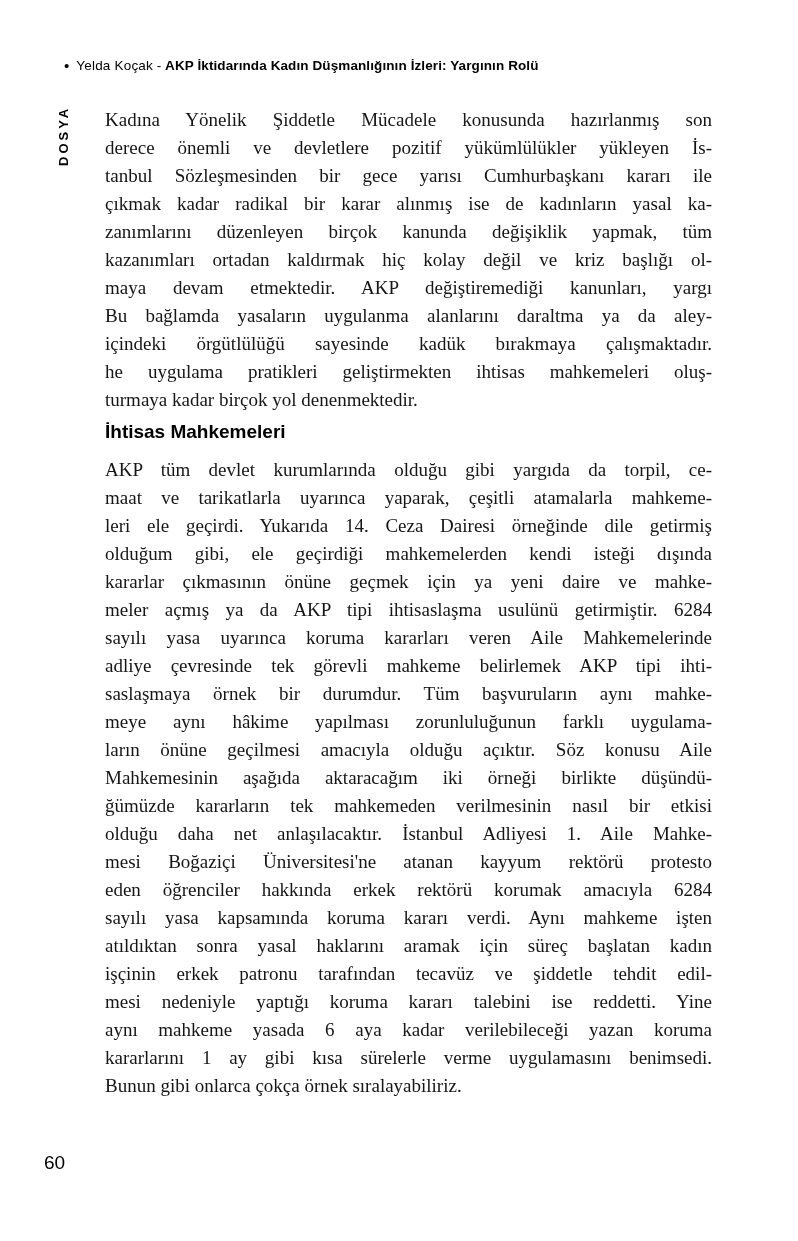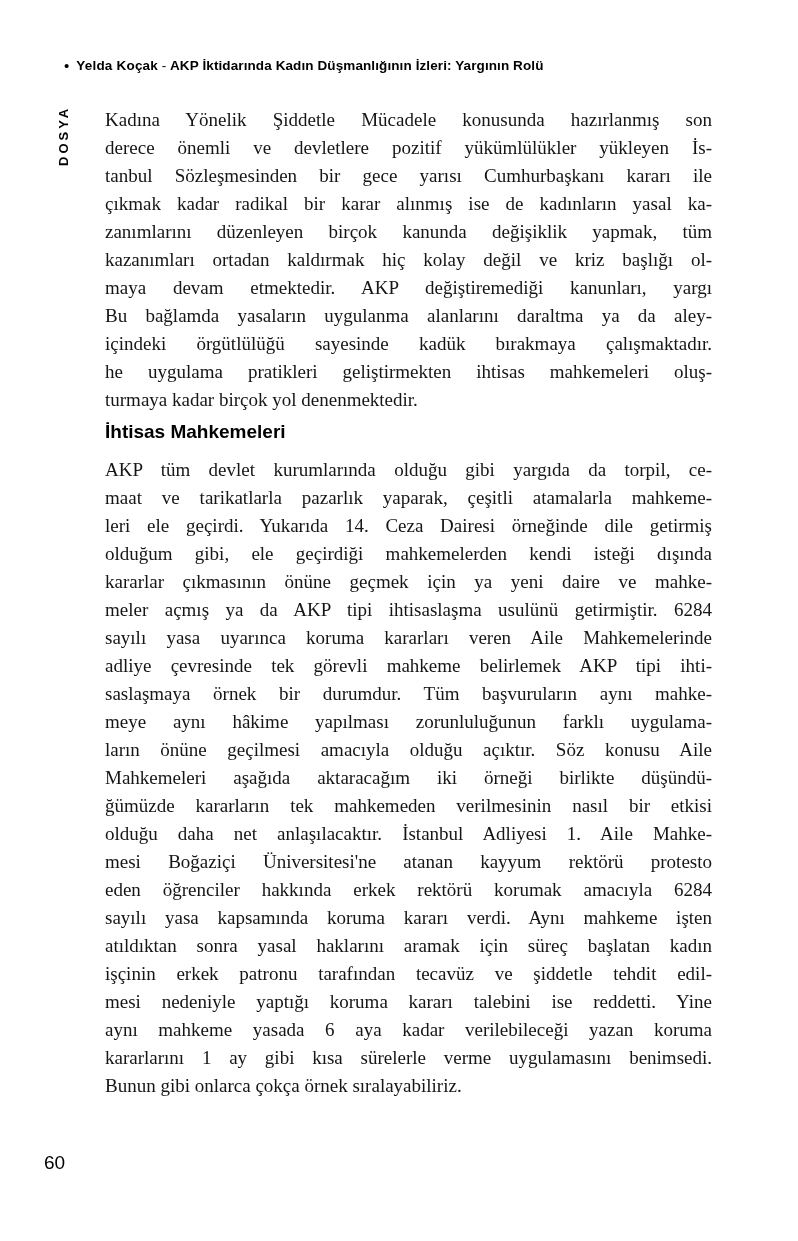--- a/index.html
+++ b/index.html
@@ -20,21 +20,21 @@
     left: 64px;
     top: 58px;
     width: 690px;
     font-family: "Liberation Sans", sans-serif;
     font-size: 13.5px;
     line-height: 16px;
     color: #000000;
     white-space: nowrap;
   }
   .header .bullet { font-size: 15px; margin-right: 7px; vertical-align: -1px; }
-  .header .author { font-weight: 700; letter-spacing: 0.2px; text-align: center; }
+  .header .author { font-weight: 400; letter-spacing: 0.2px; text-align: center; }
   .header .title  { font-weight: 700; letter-spacing: 0.1px; }
 
   
   .dosya {
     position: absolute;
     left: 56px;
     top: 166px;
     transform: rotate(-90deg);
     transform-origin: 0 0;
     font-family: "Liberation Sans", sans-serif;
@@ -107,31 +107,31 @@
         <div class="line">kazanımları ortadan kaldırmak hiç kolay değil ve kriz başlığı ol-</div>
         <div class="line">maya devam etmektedir. AKP değiştiremediği kanunları, yargı</div>
         <div class="line">Bu bağlamda yasaların uygulanma alanlarını daraltma ya da aley-</div>
         <div class="line">içindeki örgütlülüğü sayesinde kadük bırakmaya çalışmaktadır.</div>
         <div class="line">he uygulama pratikleri geliştirmekten ihtisas mahkemeleri oluş-</div>
         <div class="line last">turmaya kadar birçok yol denenmektedir.</div>
       </div>
     <h2 class="subheading">İhtisas Mahkemeleri</h2>
     <div class="paragraph">
         <div class="line">AKP tüm devlet kurumlarında olduğu gibi yargıda da torpil, ce-</div>
-        <div class="line">maat ve tarikatlarla pazarlık yaparak, çeşitli atamalarla mahkeme-</div>
+        <div class="line">maat ve tarikatlarla uyarınca yaparak, çeşitli atamalarla mahkeme-</div>
         <div class="line">leri ele geçirdi. Yukarıda 14. Ceza Dairesi örneğinde dile getirmiş</div>
         <div class="line">olduğum gibi, ele geçirdiği mahkemelerden kendi isteği dışında</div>
         <div class="line">kararlar çıkmasının önüne geçmek için ya yeni daire ve mahke-</div>
         <div class="line">meler açmış ya da AKP tipi ihtisaslaşma usulünü getirmiştir. 6284</div>
         <div class="line">sayılı yasa uyarınca koruma kararları veren Aile Mahkemelerinde</div>
         <div class="line">adliye çevresinde tek görevli mahkeme belirlemek AKP tipi ihti-</div>
         <div class="line">saslaşmaya örnek bir durumdur. Tüm başvuruların aynı mahke-</div>
         <div class="line">meye aynı hâkime yapılması zorunluluğunun farklı uygulama-</div>
         <div class="line">ların önüne geçilmesi amacıyla olduğu açıktır. Söz konusu Aile</div>
-        <div class="line">Mahkemeleri aşağıda aktaracağım iki örneği birlikte düşündü-</div>
+        <div class="line">Mahkemesinin aşağıda aktaracağım iki örneği birlikte düşündü-</div>
         <div class="line">ğümüzde kararların tek mahkemeden verilmesinin nasıl bir etkisi</div>
         <div class="line">olduğu daha net anlaşılacaktır. İstanbul Adliyesi 1. Aile Mahke-</div>
         <div class="line">mesi Boğaziçi Üniversitesi'ne atanan kayyum rektörü protesto</div>
         <div class="line">eden öğrenciler hakkında erkek rektörü korumak amacıyla 6284</div>
         <div class="line">sayılı yasa kapsamında koruma kararı verdi. Aynı mahkeme işten</div>
         <div class="line">atıldıktan sonra yasal haklarını aramak için süreç başlatan kadın</div>
         <div class="line">işçinin erkek patronu tarafından tecavüz ve şiddetle tehdit edil-</div>
         <div class="line">mesi nedeniyle yaptığı koruma kararı talebini ise reddetti. Yine</div>
         <div class="line">aynı mahkeme yasada 6 aya kadar verilebileceği yazan koruma</div>
         <div class="line">kararlarını 1 ay gibi kısa sürelerle verme uygulamasını benimsedi.</div>

